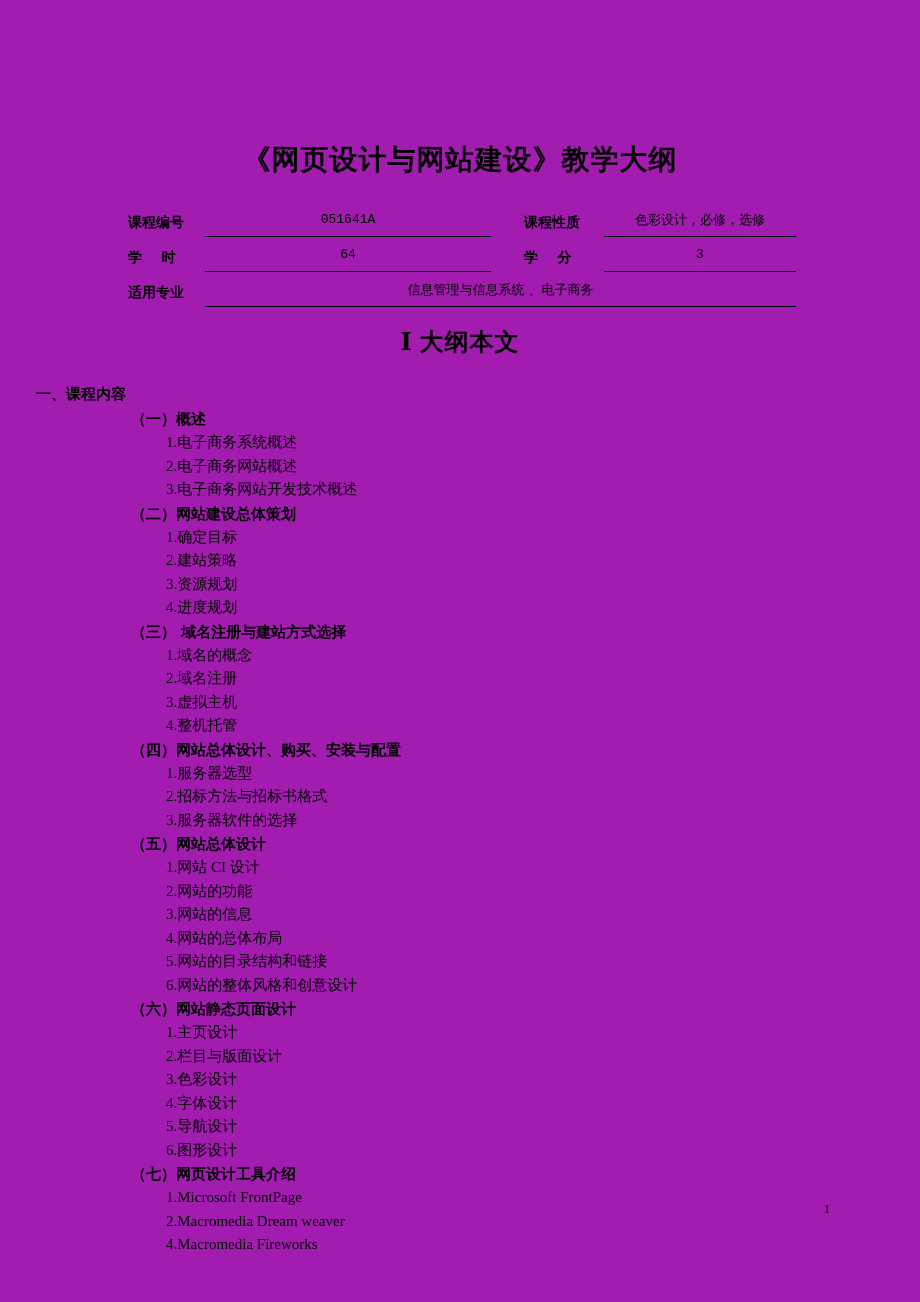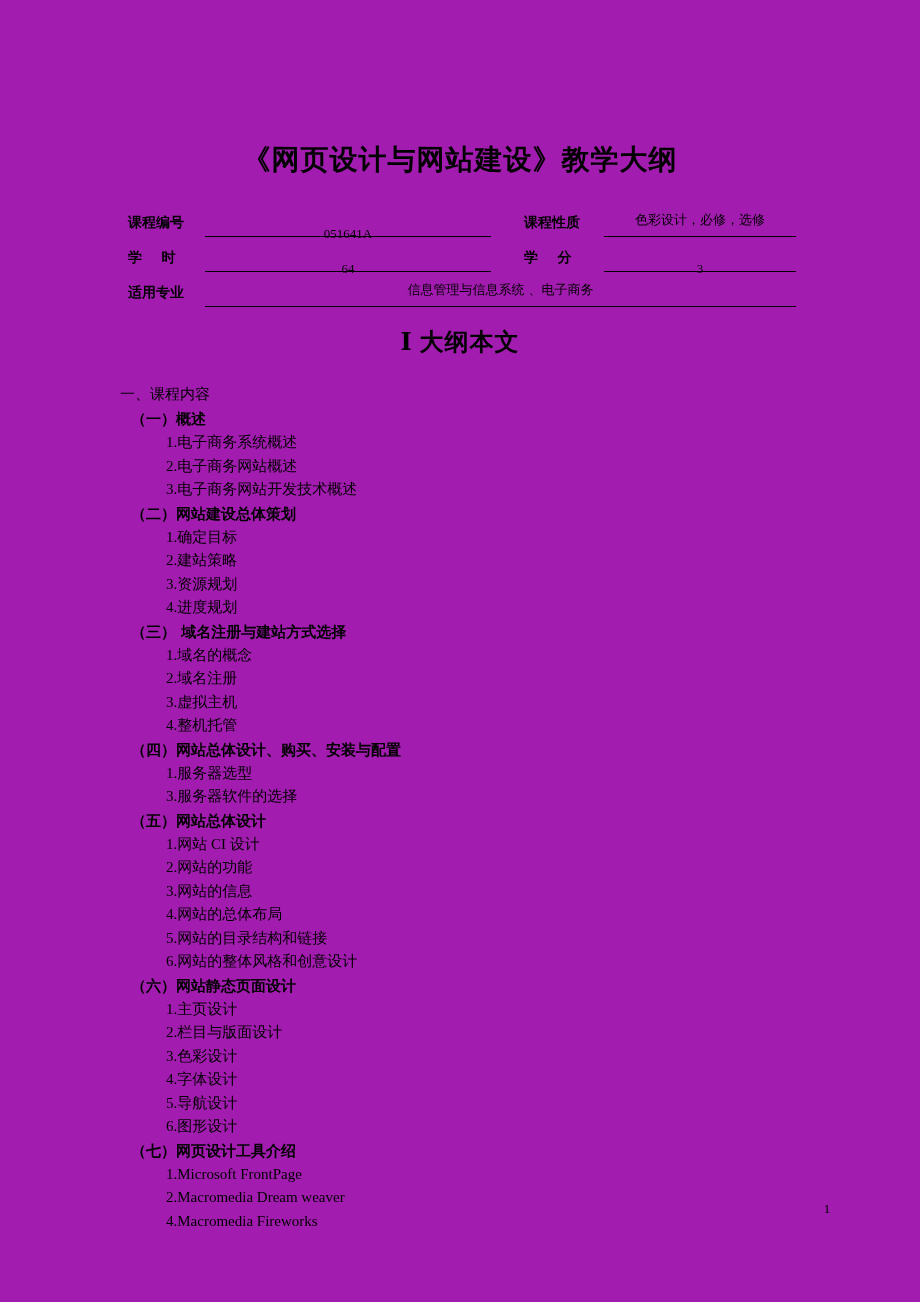--- a/index.html
+++ b/index.html
@@ -66,22 +66,21 @@
   }
   .meta-field .val {
     display: block;
     text-align: center;
     font-family: "DejaVu Sans", "Liberation Sans", sans-serif;
     font-size: 13px;
     line-height: 24px;
     white-space: pre;
   }
   .meta-field .val.serif-num {
-    font-family: Liberation Serif, serif;
-    margin-top: 14px;
+    font-family: Liberation Mono, monospace;
   }
 
   .f-code   { left: 77px;  width: 286px; }
   .f-nature { left: 476px; width: 192px; }
   .f-hours  { left: 77px;  width: 286px; }
   .f-credit { left: 476px; width: 192px; }
   .f-major  { left: 77px;  width: 591px; }
 
   
   .part-heading {
@@ -98,23 +97,23 @@
   }
 
   
   .outline {
     position: absolute;
     left: 0;
     top: 381px;
     width: 920px;
   }
   .lvl1 {
-    margin-left: 120px;
-    font-family: "DejaVu Sans", "Liberation Sans", sans-serif;
-    font-weight: normal;
+    margin-left: 36px;
+    font-family: "DejaVu Sans", "Liberation Sans", sans-serif;
+    font-weight: bold;
     font-size: 15px;
     line-height: 26px;
     white-space: pre;
   }
   .lvl2 {
     margin-left: 131px;
     font-family: "DejaVu Sans", "Liberation Sans", sans-serif;
     font-weight: bold;
     font-size: 15px;
     line-height: 24px;
@@ -194,20 +193,21 @@
         <div class="lvl3">2.建站策略</div>
         <div class="lvl3">3.资源规划</div>
         <div class="lvl3">4.进度规划</div>
         <div class="lvl2">（三） 域名注册与建站方式选择</div>
         <div class="lvl3">1.域名的概念</div>
         <div class="lvl3">2.域名注册</div>
         <div class="lvl3">3.虚拟主机</div>
         <div class="lvl3">4.整机托管</div>
         <div class="lvl2">（四）网站总体设计、购买、安装与配置</div>
         <div class="lvl3">1.服务器选型</div>
+        <div class="lvl3">2.招标方法与招标书格式</div>
         <div class="lvl3">3.服务器软件的选择</div>
         <div class="lvl2">（五）网站总体设计</div>
         <div class="lvl3">1.网站 CI 设计</div>
         <div class="lvl3">2.网站的功能</div>
         <div class="lvl3">3.网站的信息</div>
         <div class="lvl3">4.网站的总体布局</div>
         <div class="lvl3">5.网站的目录结构和链接</div>
         <div class="lvl3">6.网站的整体风格和创意设计</div>
         <div class="lvl2">（六）网站静态页面设计</div>
         <div class="lvl3">1.主页设计</div>

